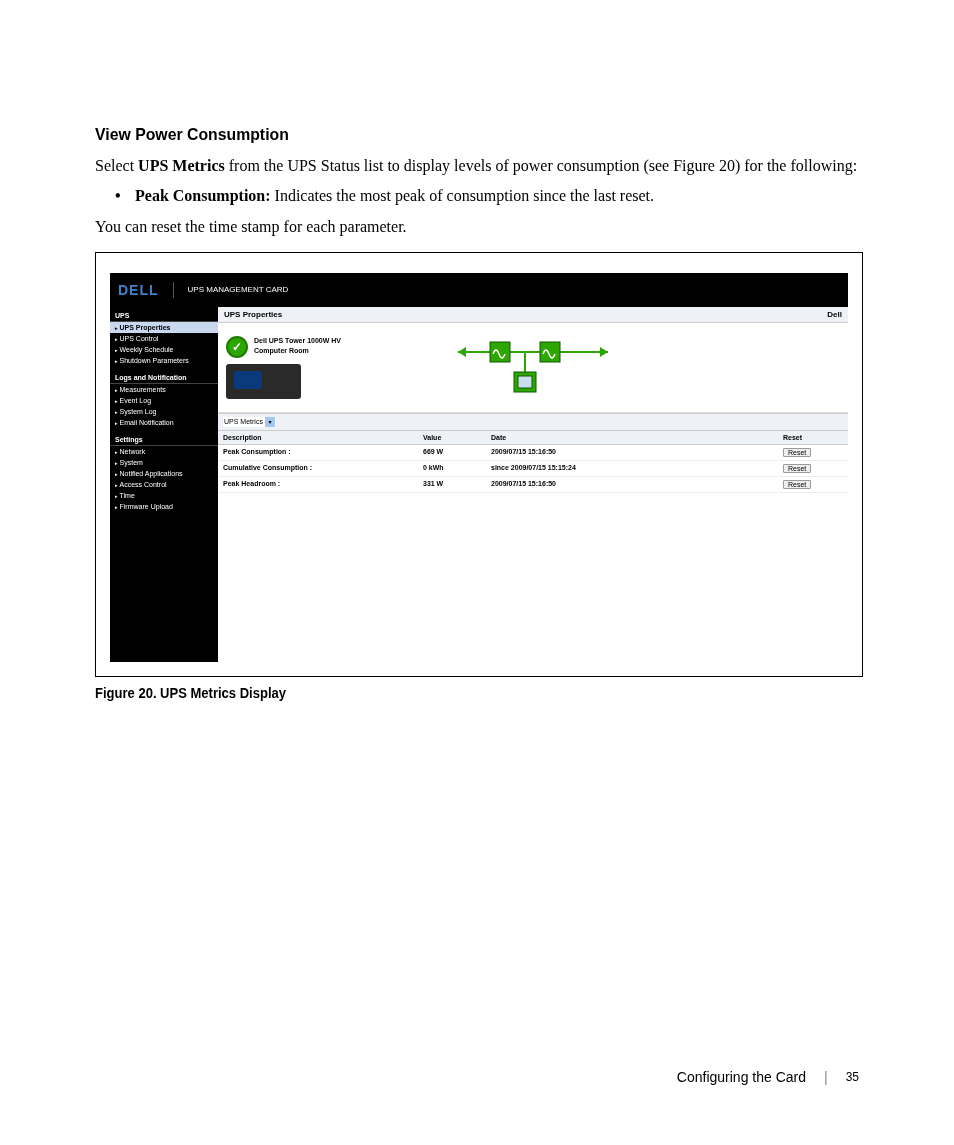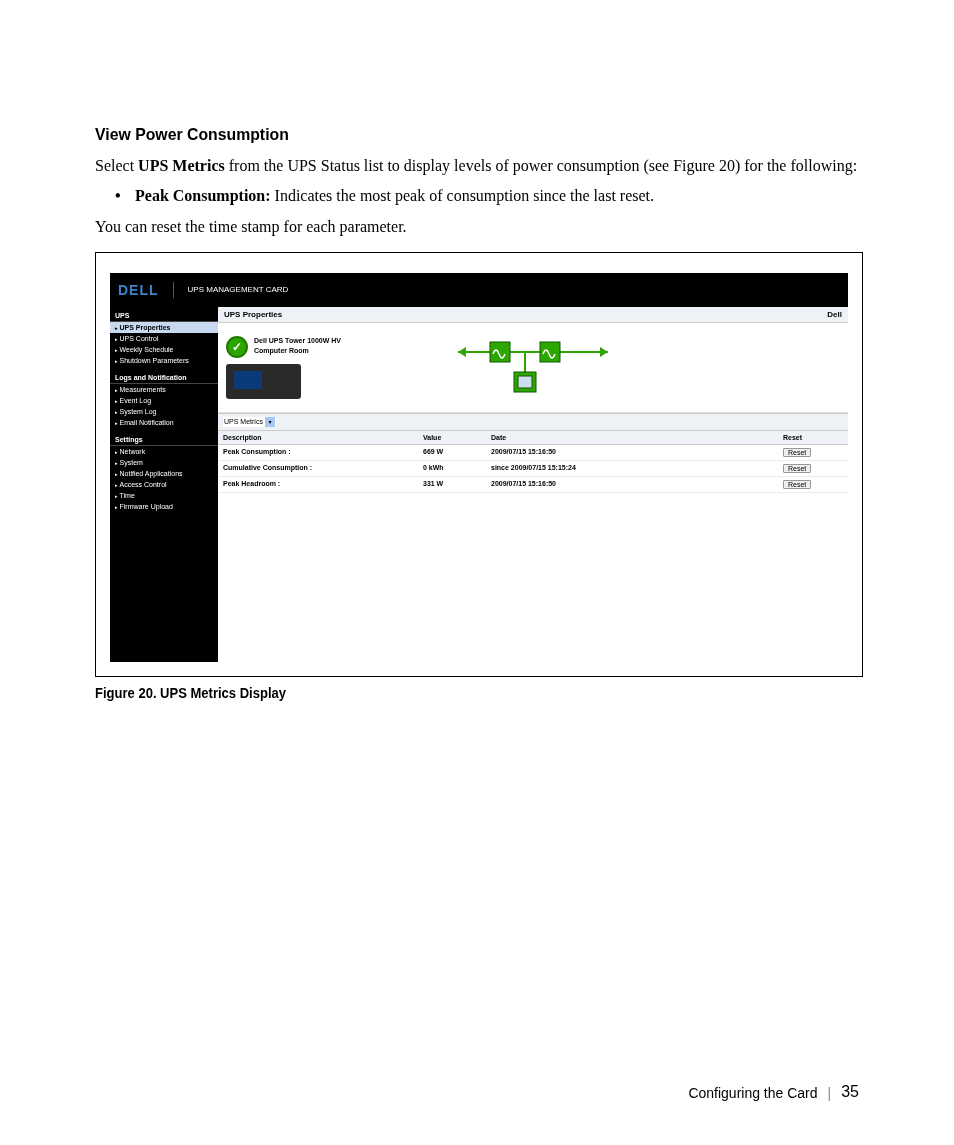--- a/index.html
+++ b/index.html
@@ -230,30 +230,30 @@
   .figure-caption {
     font-family: Arial, Helvetica, sans-serif;
     font-weight: bold;
     font-size: 14px;
     margin-top: 6px;
     transform: scaleX(0.93);
     transform-origin: left;
   }
   .footer {
     position: absolute;
-    bottom: 44px;
+    bottom: 60px;
     right: 95px;
     font-family: Arial, Helvetica, sans-serif;
     font-size: 14px;
     display: flex;
-    align-items: flex-end;
-    gap: 10px;
+    align-items: center;
+    gap: 18px;
   }
   .footer .sep { color: #888; }
-  .footer .pagenum { font-size: 16px; }
+  .footer .pagenum { font-size: 12px; }
 </style>
 </head>
 <body>
 
 <div class="page-content">
   <h2 class="section-heading">View Power Consumption</h2>
 
   <p class="body-text">
     <span>Select </span><span class="bold">UPS Metrics</span><span> from the UPS Status list to display levels of power consumption (see Figure 20) for the following:</span>
   </p>

